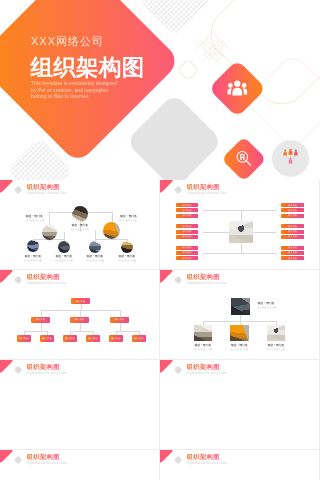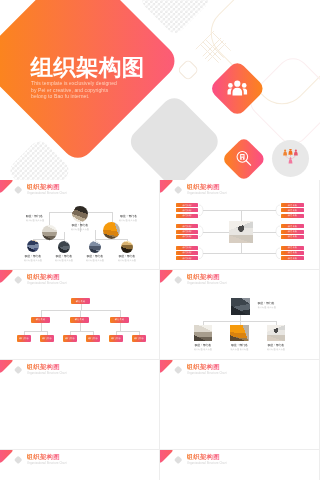--- a/index.html
+++ b/index.html
@@ -78,20 +78,21 @@
 <div class="page">
   <div class="cover">
     <div class="checker" id="chk1"></div>
     <div class="checker" id="chk2"></div>
     <div class="outl" id="o2"></div>
     <div class="outl" id="o3"></div>
     <div id="hatch"></div>
     <div class="outl" id="o1"></div>
     <div class="dia" id="coverGray"></div>
     <div class="dia" id="coverMain"></div>
+    <div class="cov-sub">XXX网络公司</div>
     <div class="cov-title">组织架构图</div>
     <div class="cov-desc">This template is exclusively designed by Pei er creative, and copyrights belong to Bao fu internet.</div>
     <div class="icodia" id="ico1">
       <span class="icoinner">
         <svg width="20" height="16" viewBox="0 0 40 32">
           <circle cx="20" cy="7.5" r="6.2" fill="#fff"></circle>
           <path d="M20 15.5c-6.2 0-9.6 3.6-9.6 9.3V31h19.2v-6.2c0-5.7-3.4-9.3-9.6-9.3z" fill="#fff"></path>
           <circle cx="6.2" cy="11" r="4.7" fill="#fff"></circle>
           <path d="M6.2 17c-4.2 0-6.2 2.7-6.2 6.6V29h7.1v-4.4c0-3.1 1-5.6 2.6-7.2-1-.3-2.2-.4-3.5-.4z" fill="#fff"></path>
           <circle cx="33.8" cy="11" r="4.7" fill="#fff"></circle>

